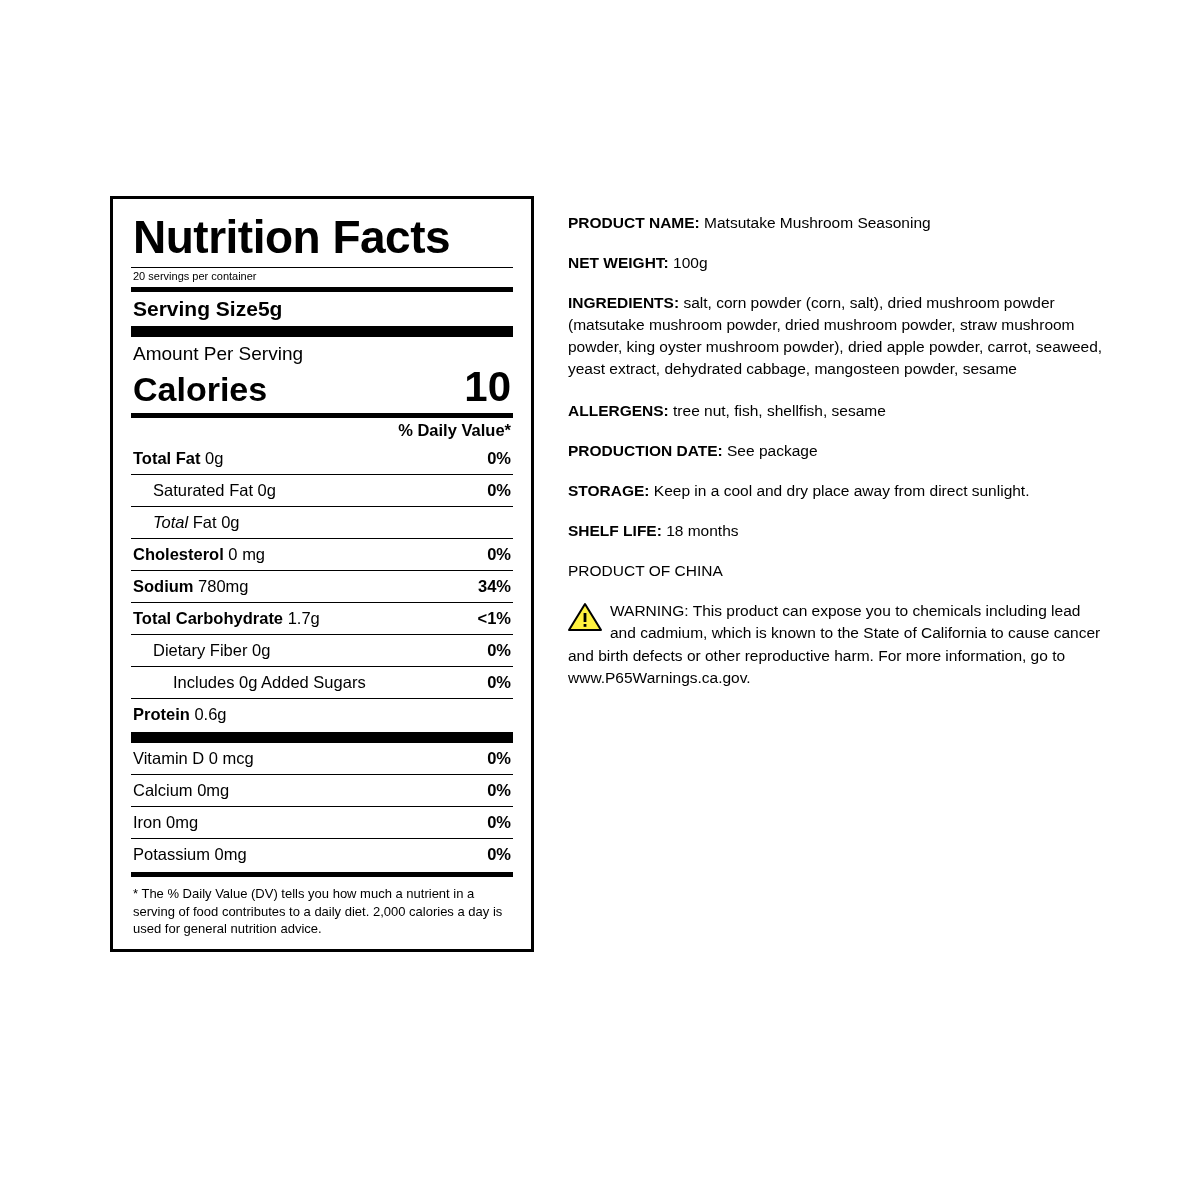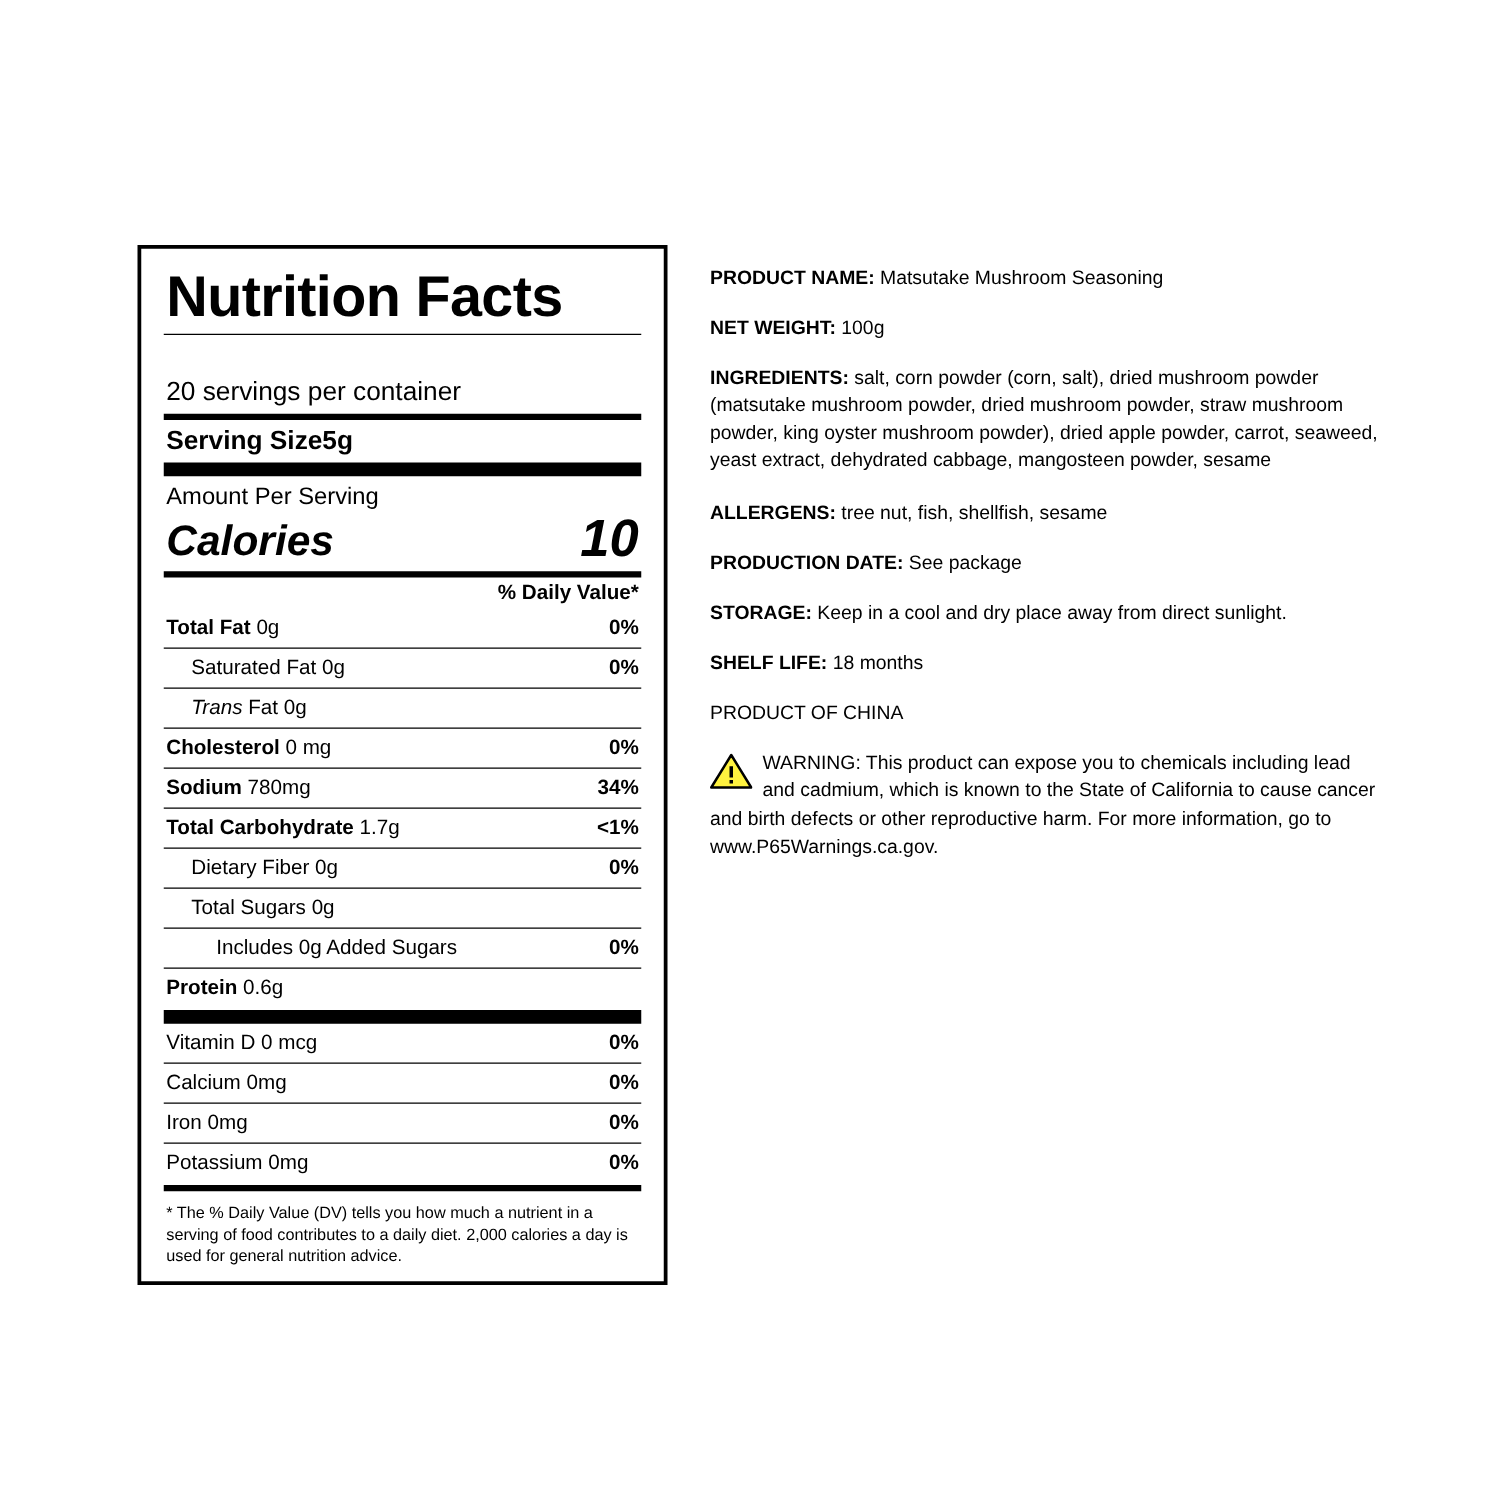--- a/index.html
+++ b/index.html
@@ -32,23 +32,22 @@
     font-weight: bold;
     letter-spacing: -0.5px;
     line-height: 1.05;
     margin: 4px 0 6px 2px;
   }
   .rule-thin { border-bottom: 1px solid #000; }
   .rule-med  { border-bottom: 5px solid #000; }
   .rule-thick{ border-bottom: 11px solid #000; }
 
   .nf-servings {
-    font-size: 21px;
+    font-size: 11px;
     padding: 2px 0 5px 2px;
-    margin-top: 32px;
   }
   .nf-row {
     display: flex;
     justify-content: flex-start;
     align-items: baseline;
   }
   .nf-serving-size {
     font-size: 21px;
     font-weight: bold;
     padding: 5px 2px 5px 2px;
@@ -57,21 +56,20 @@
     font-size: 19px;
     font-weight: normal;
     padding: 6px 2px 0 2px;
   }
   .nf-calories-row {
     display: flex;
     justify-content: space-between;
     align-items: flex-end;
     padding: 0 2px 4px 2px;
     margin-top: -22px;
-    font-style: italic;
   }
   .nf-cal-label {
     font-size: 34px;
     font-weight: bold;
     line-height: 1.15;
   }
   .nf-cal-value {
     font-size: 42px;
     font-weight: bold;
     line-height: 1.05;
@@ -159,42 +157,38 @@
   <div>
     <div class="nf-line">
       <span class="lbl"><b>Total Fat</b><span> 0g</span></span>
       <span class="val">0%</span>
     </div>
     <div class="nf-line indent-1">
       <span class="lbl">Saturated Fat 0g</span>
       <span class="val">0%</span>
     </div>
     <div class="nf-line indent-1">
-      <span class="lbl"><span class="nf-italic">Trans</span> Fat 0g</span>
+      <span class="lbl"><span class="nf-italic">Total</span> Fat 0g</span>
       <span class="val"></span>
     </div>
     <div class="nf-line">
       <span class="lbl"><b>Cholesterol</b><span> 0 mg</span></span>
       <span class="val">0%</span>
     </div>
     <div class="nf-line">
       <span class="lbl"><b>Sodium</b><span> 780mg</span></span>
       <span class="val">34%</span>
     </div>
     <div class="nf-line">
       <span class="lbl"><b>Total Carbohydrate</b><span> 1.7g</span></span>
       <span class="val">&lt;1%</span>
     </div>
     <div class="nf-line indent-1">
       <span class="lbl">Dietary Fiber 0g</span>
       <span class="val">0%</span>
-    </div>
-    <div class="nf-line indent-1">
-      <span class="lbl">Total Sugars 0g</span>
-      <span class="val"></span>
     </div>
     <div class="nf-line indent-2">
       <span class="lbl">Includes 0g Added Sugars</span>
       <span class="val">0%</span>
     </div>
     <div class="nf-line">
       <span class="lbl"><b>Protein</b><span> 0.6g</span></span>
       <span class="val"></span>
     </div>
   </div>

